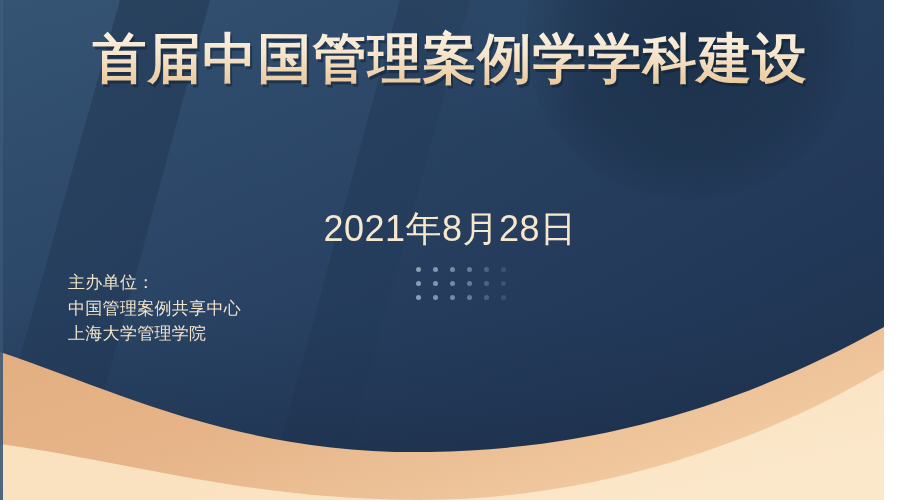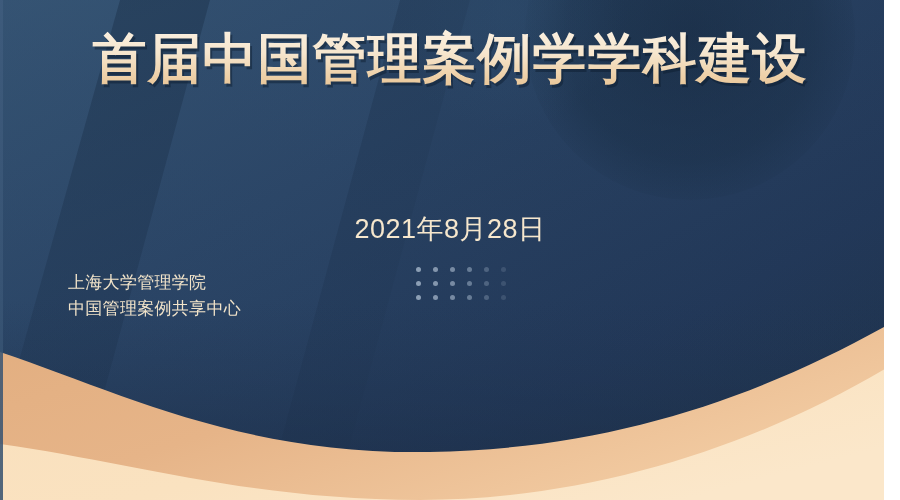--- a/index.html
+++ b/index.html
@@ -101,21 +101,21 @@
     -webkit-text-fill-color: transparent;
     filter: drop-shadow(2px 3px 0 rgba(12,26,44,.45));
   }
 
   .date {
     position: absolute;
     top: 211px;
     left: 0;
     width: 900px;
     text-align: center;
-    font-size: 27px;
+    font-size: 36px;
     line-height: 36px;
     color: #f6e7cd;
     letter-spacing: .5px;
   }
 
   .organizers {
     position: absolute;
     left: 68px;
     top: 270px;
     font-size: 17px;
@@ -213,18 +213,19 @@
 
   <div class="content">
 
     <div class="title-block">
       <div class="title-line title-line-1">首届中国管理案例学学科建设</div>
     </div>
 
     <div class="date">2021年8月28日</div>
 
     <div class="organizers">
+      <div>主办单位：</div>
+      <div>中国管理案例共享中心</div>
       <div>上海大学管理学院</div>
-      <div>中国管理案例共享中心</div>
     </div>
 
   </div>
 </div>
 
 </body></html>

